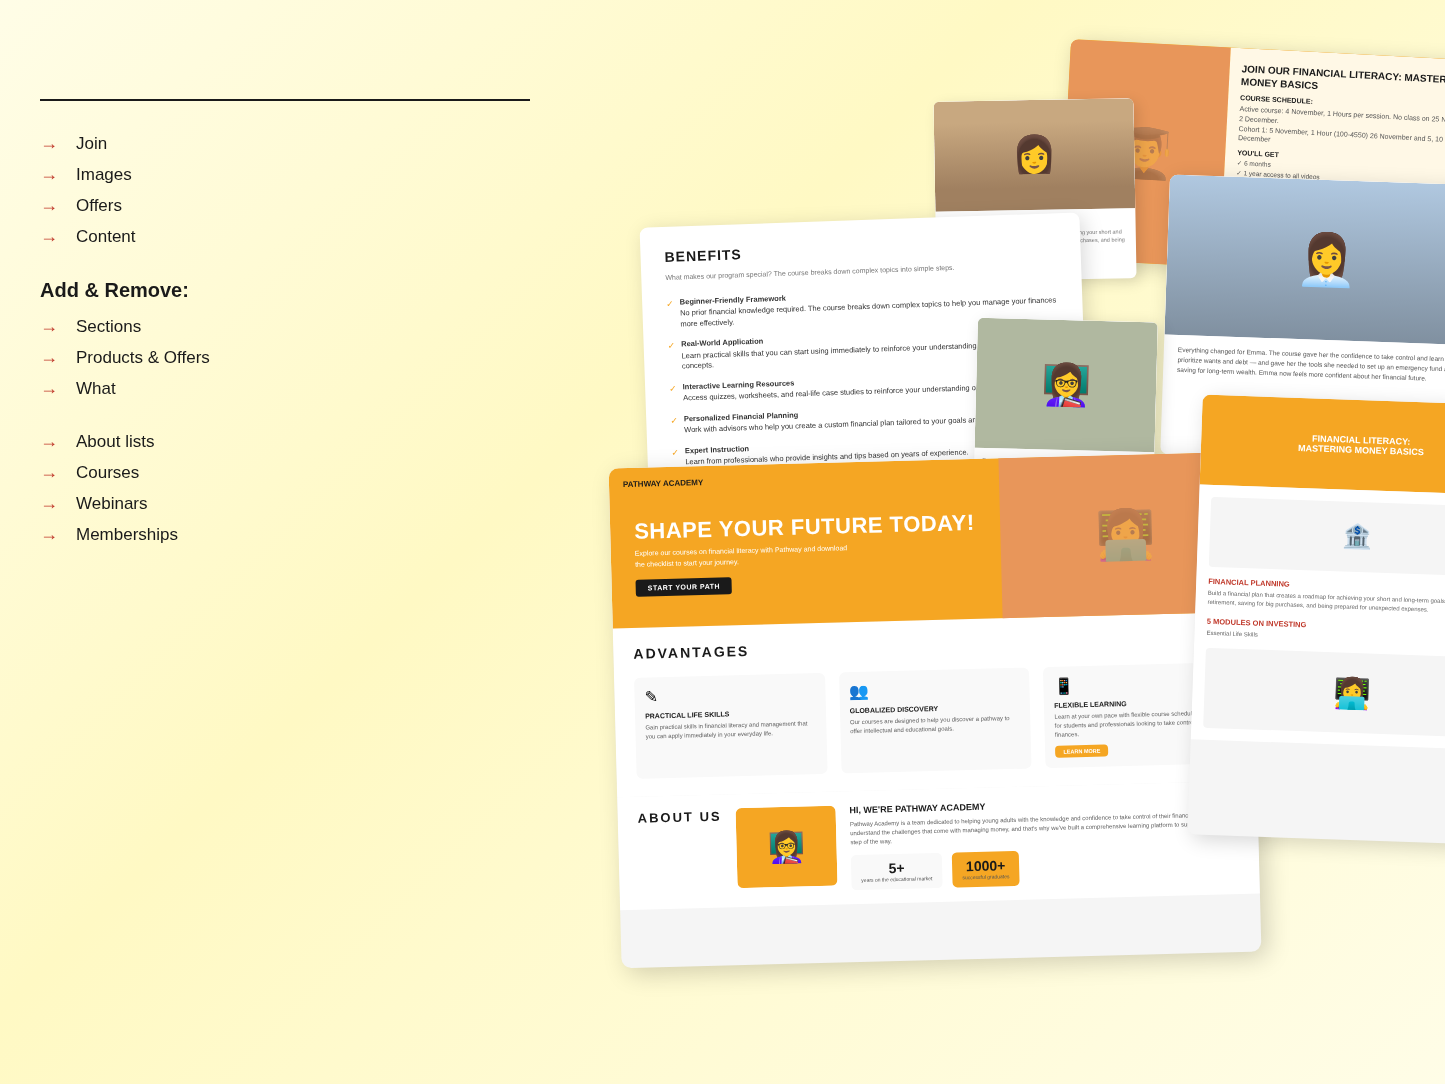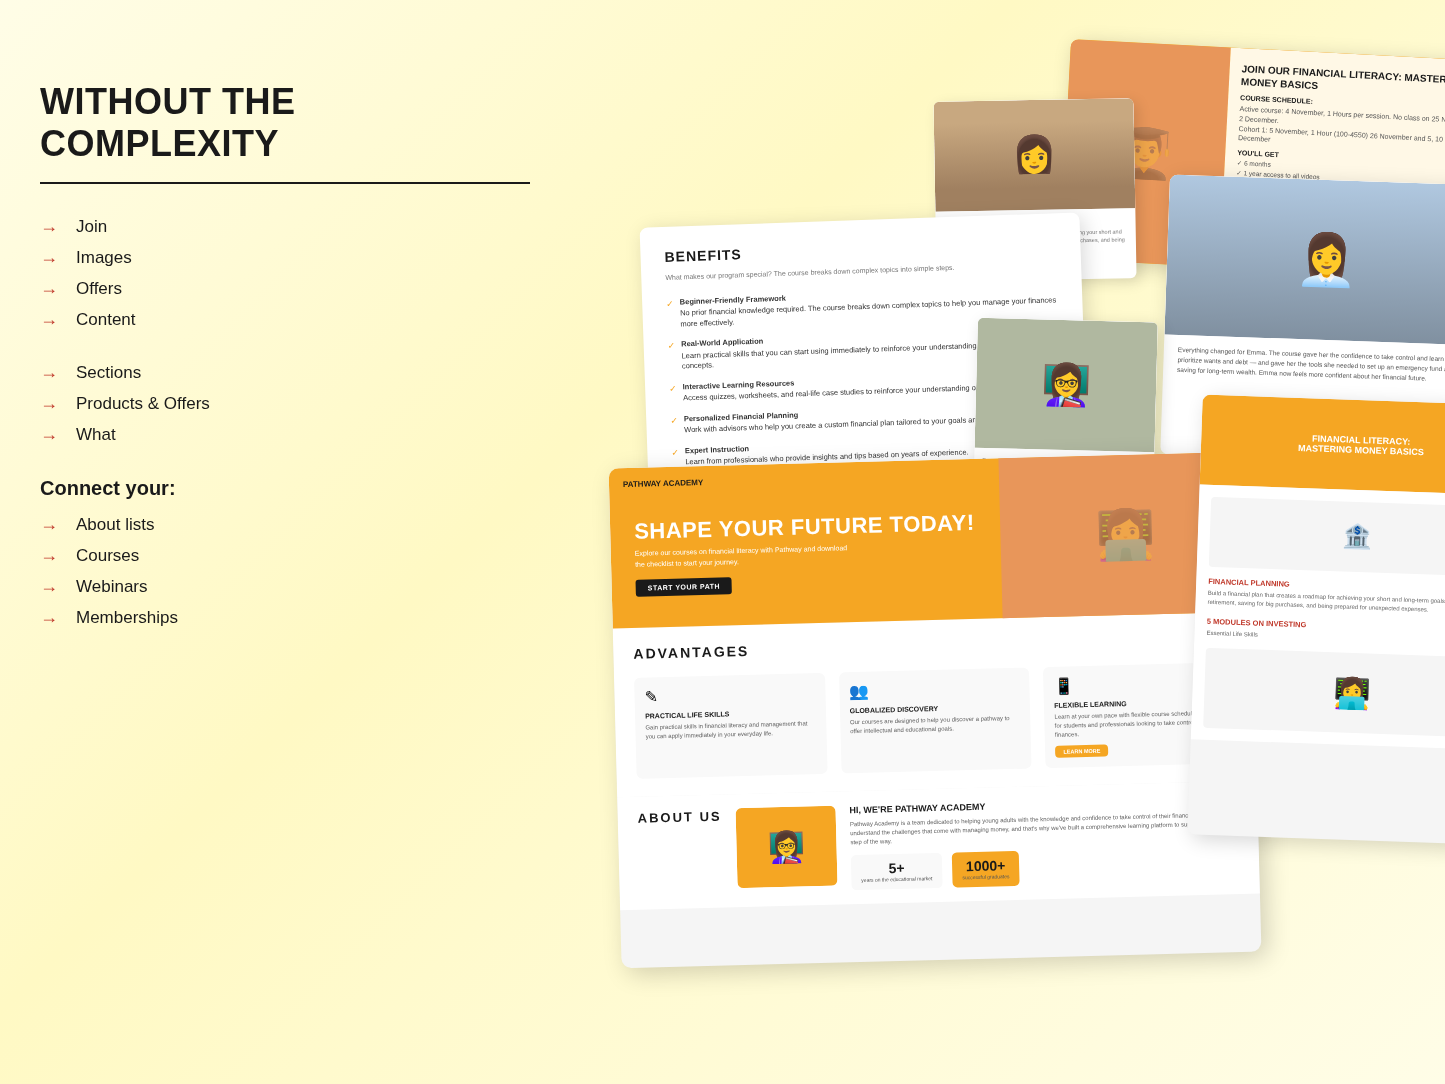--- a/index.html
+++ b/index.html
@@ -584,21 +584,20 @@
       text-transform: uppercase;
       margin-top: 4px;
     }
   </style>
 </head>
 <body>
 
 <div class="left-panel">
   <h1 class="main-title">
     <br>
-    <span>WITHOUT THE COMPLEXITY</span>
   </h1>
   <div class="divider"></div>
 
   <div class="section-group">
     <div class="list-item">
       <span class="arrow-icon">→</span>
       <span>Join</span>
     </div>
     <div class="list-item">
       <span class="arrow-icon">→</span>
@@ -608,36 +607,36 @@
       <span class="arrow-icon">→</span>
       <span>Offers</span>
     </div>
     <div class="list-item">
       <span class="arrow-icon">→</span>
       <span>Content</span>
     </div>
   </div>
 
   <div class="section-group">
+    <div class="section-title">Add &amp; Remove:</div>
     <div class="list-item">
       <span class="arrow-icon">→</span>
       <span>Sections</span>
     </div>
     <div class="list-item">
       <span class="arrow-icon">→</span>
       <span>Products &amp; Offers</span>
     </div>
     <div class="list-item">
       <span class="arrow-icon">→</span>
       <span>What</span>
     </div>
   </div>
 
   <div class="section-group">
-    <div class="section-title">Connect your:</div>
     <div class="list-item">
       <span class="arrow-icon">→</span>
       <span>About lists</span>
     </div>
     <div class="list-item">
       <span class="arrow-icon">→</span>
       <span>Courses</span>
     </div>
     <div class="list-item">
       <span class="arrow-icon">→</span>

